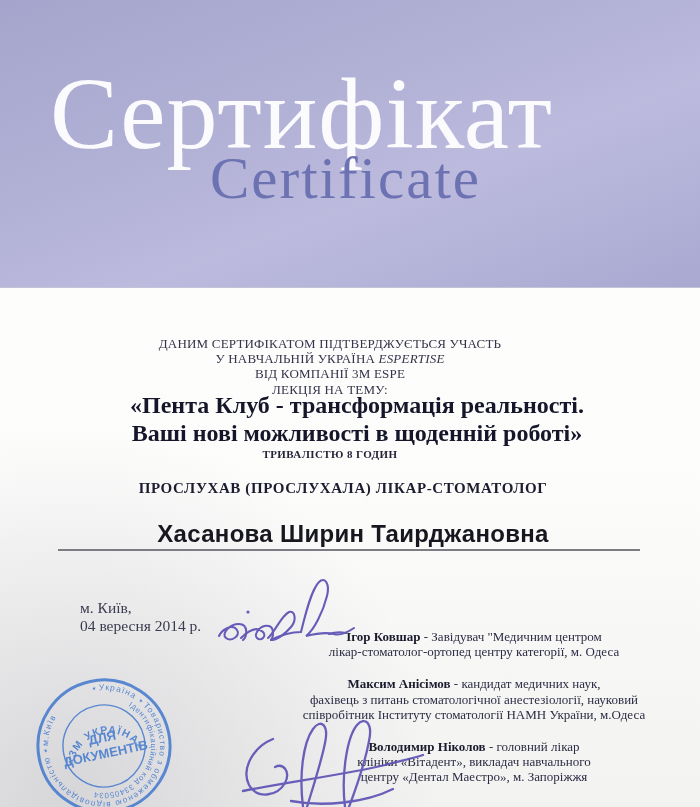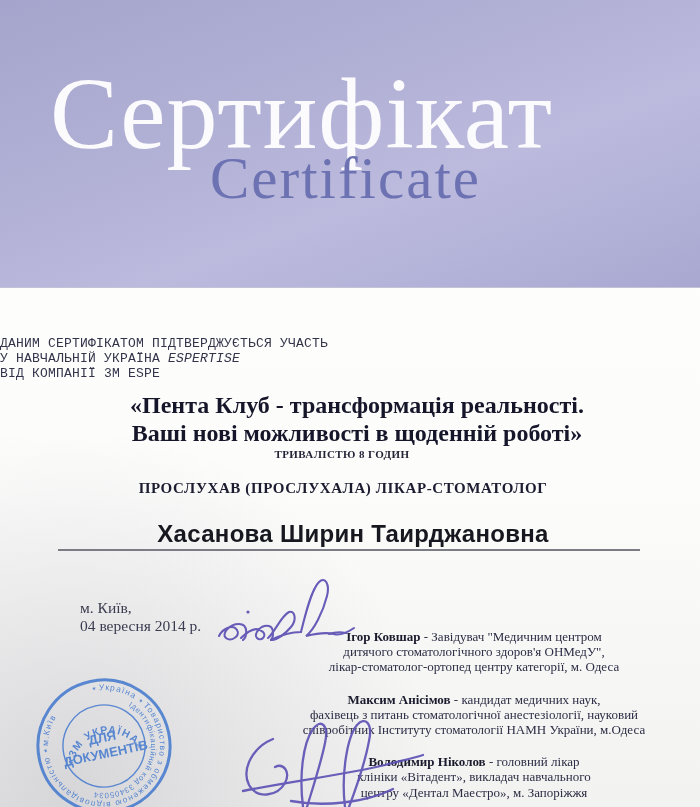--- a/index.html
+++ b/index.html
@@ -24,33 +24,32 @@
     letter-spacing:1px;
   }
   .title-en {
     position:absolute; left:210px; top:146px;
     font-size:59px; line-height:1.1; color:#6d72b3;
     letter-spacing:2px;
   }
   
   .intro {
     position:absolute; left:0; top:336px; width:660px;
-    font-size:13px; line-height:15.2px;
-    color:#33334a; letter-spacing:0.2px;font-family:Liberation Mono, monospace;
+    text-align:center; font-size:13px; line-height:15.2px;
+    color:#33334a; letter-spacing:0.2px;
   }
   .topic {
     position:absolute; left:7px; top:391px; width:700px;
     text-align:center; font-weight:bold; font-size:24px; line-height:28px;
     color:#16162a;
   }
   .duration {
     position:absolute; left:0; top:448px; width:660px;
     text-align:center; font-weight:bold; font-size:11px; letter-spacing:0.4px;
     color:#242438;
-    margin-left:12px;
   }
   .attendee-label {
     position:absolute; left:0; top:480px; width:666px;
     text-align:center; font-weight:bold; font-size:15px; letter-spacing:0.6px;
     color:#1c1c30;
     padding-left:20px;
   }
   .attendee-name {
     position:absolute; left:6px; top:520px; width:694px;
     text-align:center; font-weight:bold; font-size:24px; letter-spacing:0.3px;
@@ -85,20 +84,21 @@
 
   <header class="banner">
     <div class="title-uk">Сертифікат</div>
     <div class="title-en">Certificate</div>
   </header>
 
   <div class="intro">
     <div>ДАНИМ СЕРТИФІКАТОМ ПІДТВЕРДЖУЄТЬСЯ УЧАСТЬ</div>
     <div><span>У НАВЧАЛЬНІЙ УКРАЇНА </span><i>ESPERTISE</i></div>
     <div>ВІД КОМПАНІЇ 3М ESPE</div>
+    <div>ЛЕКЦІЯ НА ТЕМУ:</div>
   </div>
 
   <div class="topic">
     <div>«Пента Клуб - трансформація реальності.</div>
     <div>Ваші нові можливості в щоденній роботі»</div>
   </div>
 
   <div class="duration">ТРИВАЛІСТЮ 8 ГОДИН</div>
 
   <div class="attendee-label">ПРОСЛУХАВ (ПРОСЛУХАЛА) ЛІКАР-СТОМАТОЛОГ</div>
@@ -117,21 +117,20 @@
       <path d="M28,66 C36,58 44,54 50,60 C54,64 48,70 44,66 C40,62 48,52 56,54 C62,56 60,66 58,68"></path>
       <path d="M55,66 C62,60 68,44 76,40 C82,38 84,48 78,55 C72,62 64,68 59,68"></path>
       <path d="M58,68 C70,62 82,60 88,60 C92,44 98,18 106,10 C112,4 117,12 114,24 C110,40 101,58 93,64 C101,62 113,60 121,62 C127,64 135,60 141,56"></path>
       <path d="M116,62 C122,60 128,60 133,61"></path>
     </g>
   </svg>
 
   <div class="signatories">
     <p>
       <span class="sig-line"><b>Ігор Ковшар</b><span> - Завідувач "Медичним центром</span></span>
-      <span class="sig-line">дитячого стоматологічного здоров'я ОНМедУ",</span>
       <span class="sig-line">лікар-стоматолог-ортопед центру категорії, м. Одеса</span>
     </p>
     <p>
       <span class="sig-line"><b>Максим Анісімов</b><span> - кандидат медичних наук,</span></span>
       <span class="sig-line">фахівець з питань стоматологічної анестезіології, науковий</span>
       <span class="sig-line">співробітник Інституту стоматології НАМН України, м.Одеса</span>
     </p>
     <p>
       <span class="sig-line"><b>Володимир Ніколов</b><span> - головний лікар</span></span>
       <span class="sig-line">клініки «Вітадент», викладач навчального</span>

